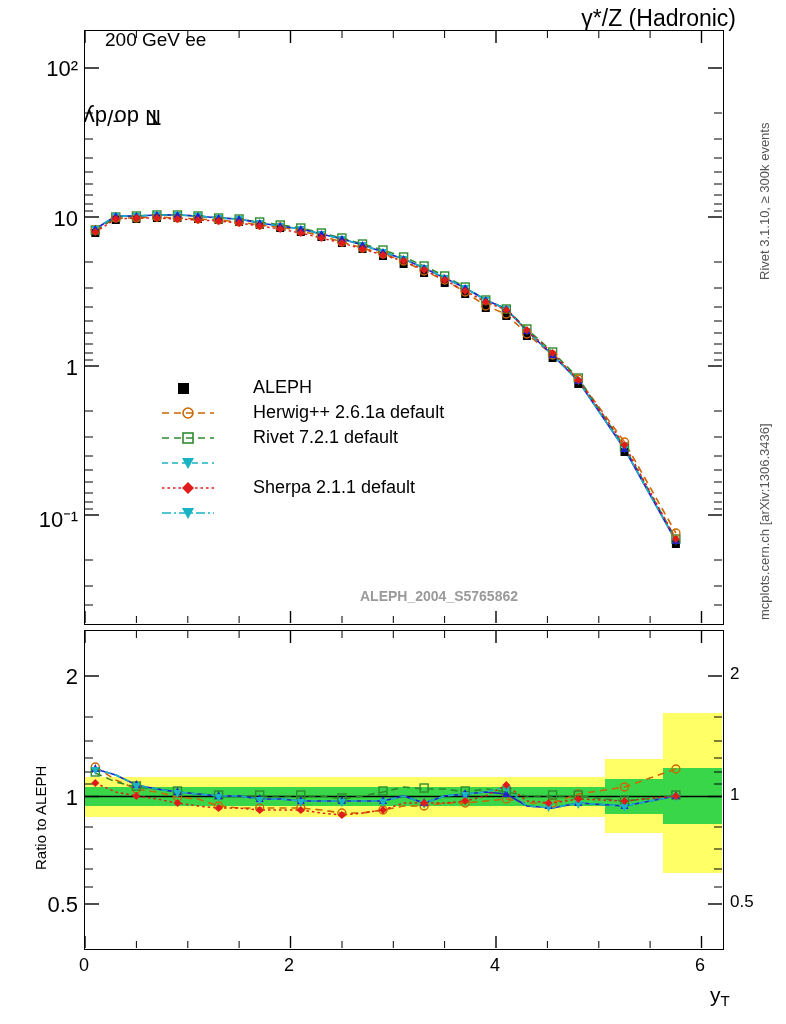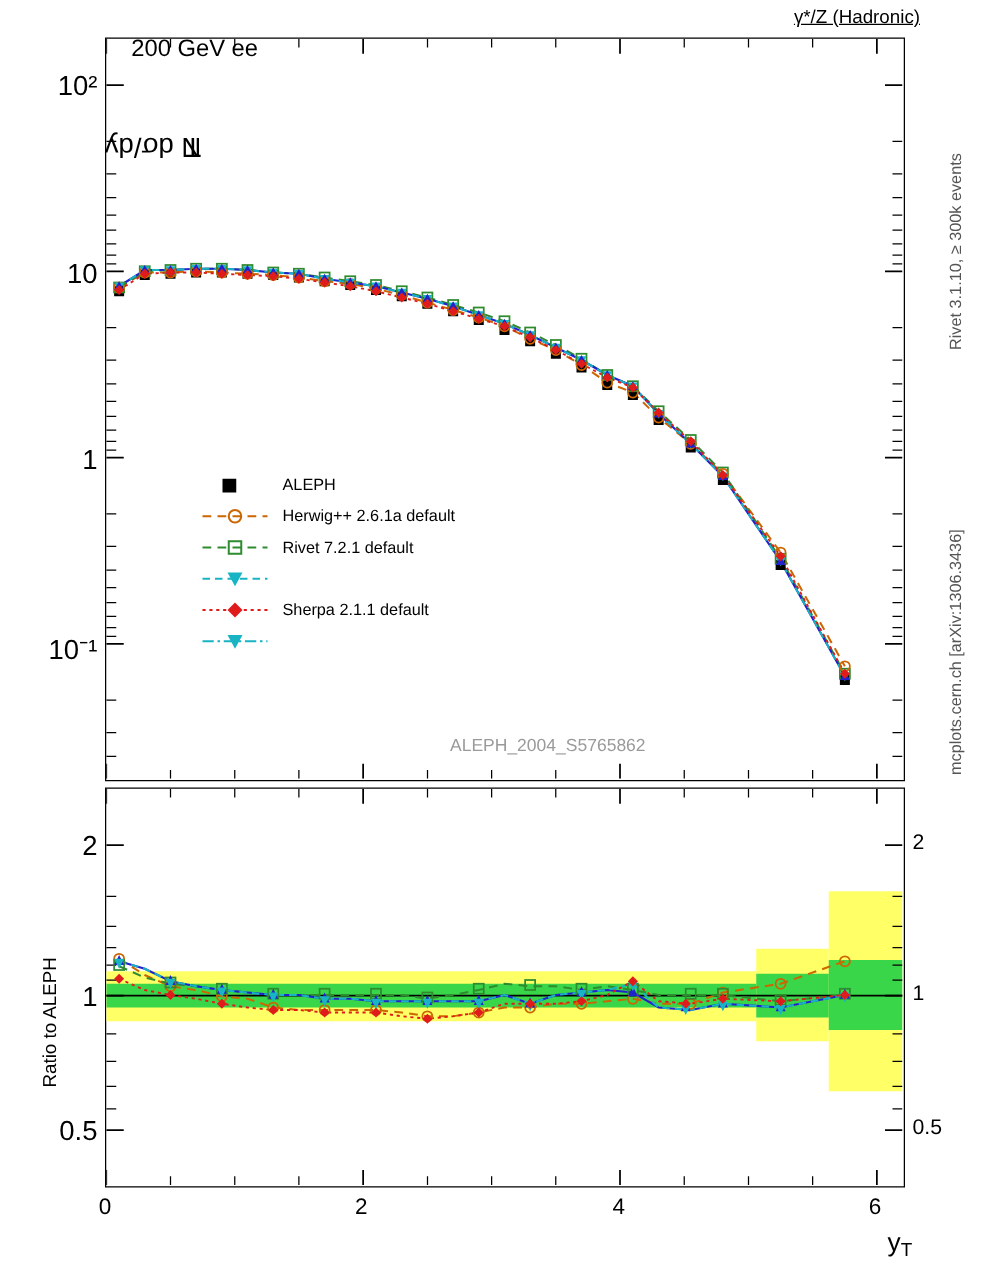--- a/index.html
+++ b/index.html
@@ -4,21 +4,21 @@
 <style>
   html,body{margin:0;padding:0;background:#ffffff;}
   body{width:786px;height:1024px;font-family:"Liberation Sans",sans-serif;color:#000;}
   #root{position:relative;width:786px;height:1024px;overflow:hidden;}
 
   .abs{position:absolute;}
   .txt{font-family:"Liberation Sans",sans-serif;color:#000;white-space:nowrap;}
 
   
   #hdr-left{left:105px;top:5px;font-size:19px;margin-top:24px;}
-  #hdr-right{right:50px;top:5px;font-size:15px;text-decoration:underline;}
+  #hdr-right{right:50px;top:5px;font-size:23px;}
 
   
   #main-frame{left:84px;top:30px;width:640px;height:595px;border:1.6px solid #000;box-sizing:border-box;}
   #ratio-frame{left:84px;top:630px;width:640px;height:320px;border:1.6px solid #000;box-sizing:border-box;}
 
   
   #ylabel-main{left:6px;top:35px;width:40px;height:120px;}
   #ylabel-main span{display:block;transform:rotate(-90deg);transform-origin:left top;position:absolute;left:30px;top:125px;font-size:22px;white-space:nowrap;}
 
   #ylabel-ratio{left:14px;top:700px;width:30px;height:180px;}
@@ -28,23 +28,23 @@
   .rot-right{transform:rotate(-90deg);transform-origin:left top;font-size:13px;color:#555;white-space:nowrap;}
 
   
   .ylab{position:absolute;font-size:22px;text-align:right;}
   .xlab{position:absolute;font-size:18px;text-align:center;}
 
   
   #legend{left:160px;top:375px;font-size:15px;}
   #legend .row{display:flex;align-items:center;height:25px;}
   #legend .mk{width:58px;height:16px;position:relative;margin-right:8px;}
-  #legend .lbl{font-size:13px;}
-
-  #watermark{left:360px;top:588px;font-size:14px;color:#9a9a9a;}
+  #legend .lbl{font-size:18px;margin-left:27px;}
+
+  #watermark{left:360px;top:588px;font-size:14px;color:#9a9a9a;font-weight:bold;}
 
   svg{display:block;}
   .sub{font-size:0.72em;vertical-align:-0.25em;}
 </style>
 </head>
 <body>
 
 <div id="root">
 
   <div class="abs txt" id="hdr-left">200 GeV ee</div>

